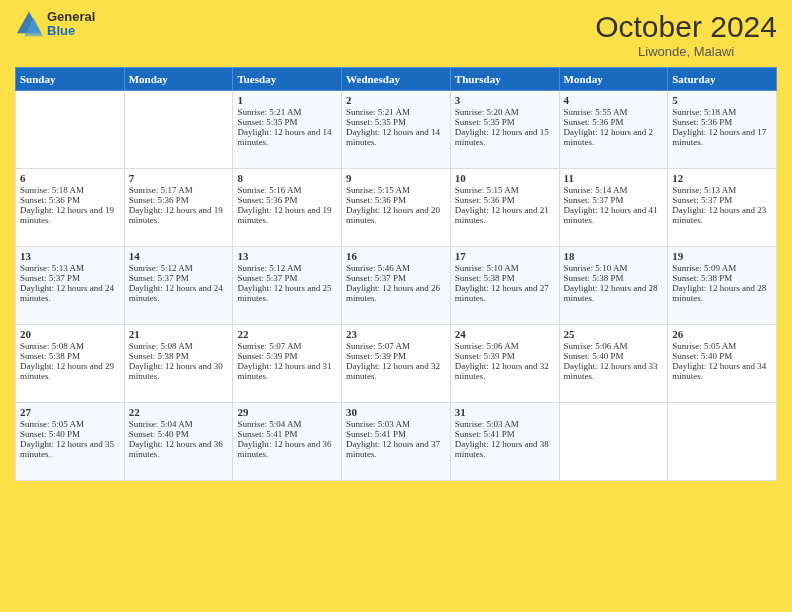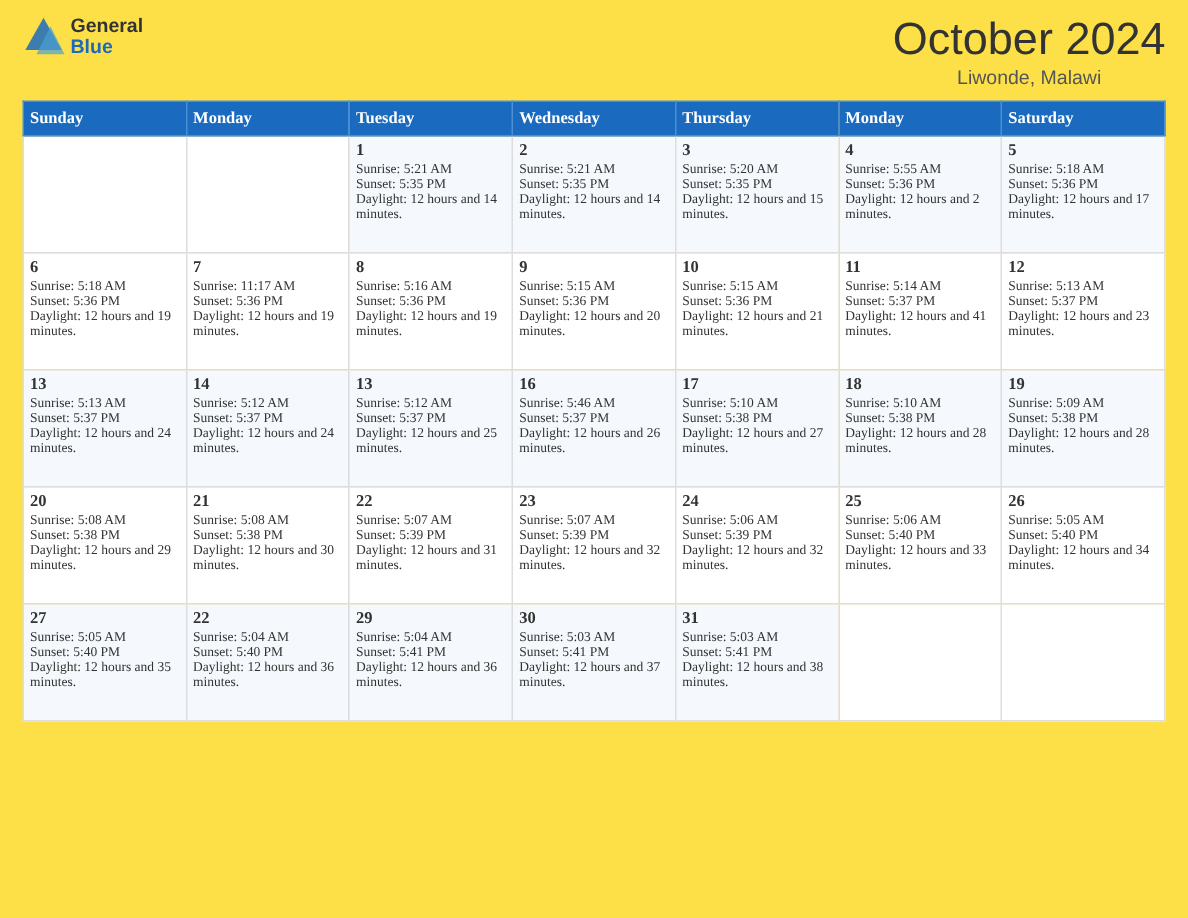--- a/index.html
+++ b/index.html
@@ -163,21 +163,21 @@
         </tr>
         <tr>
           <td>
             <span class="day-number">6</span>
             <div>Sunrise: 5:18 AM</div>
             <div>Sunset: 5:36 PM</div>
             <div>Daylight: 12 hours and 19 minutes.</div>
           </td>
           <td>
             <span class="day-number">7</span>
-            <div>Sunrise: 11:17 AM</div>
+            <div>Sunrise: 5:17 AM</div>
             <div>Sunset: 5:36 PM</div>
             <div>Daylight: 12 hours and 19 minutes.</div>
           </td>
           <td>
             <span class="day-number">8</span>
             <div>Sunrise: 5:16 AM</div>
             <div>Sunset: 5:36 PM</div>
             <div>Daylight: 12 hours and 19 minutes.</div>
           </td>
           <td>

